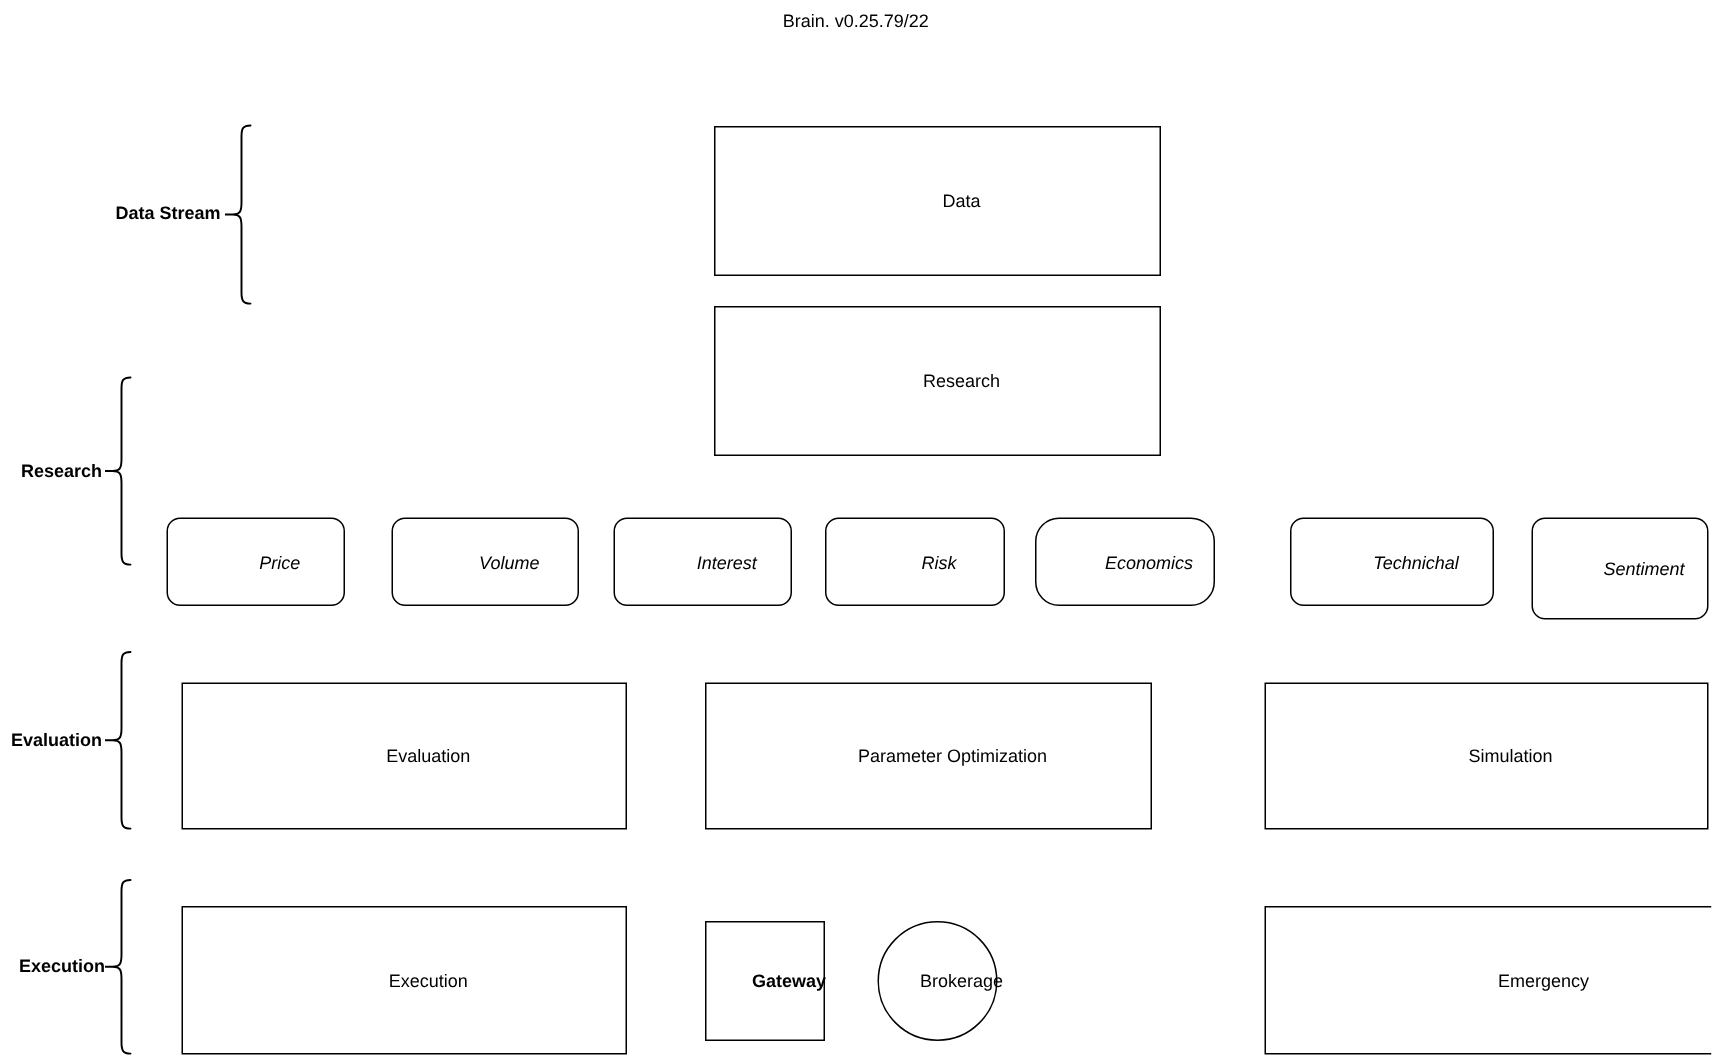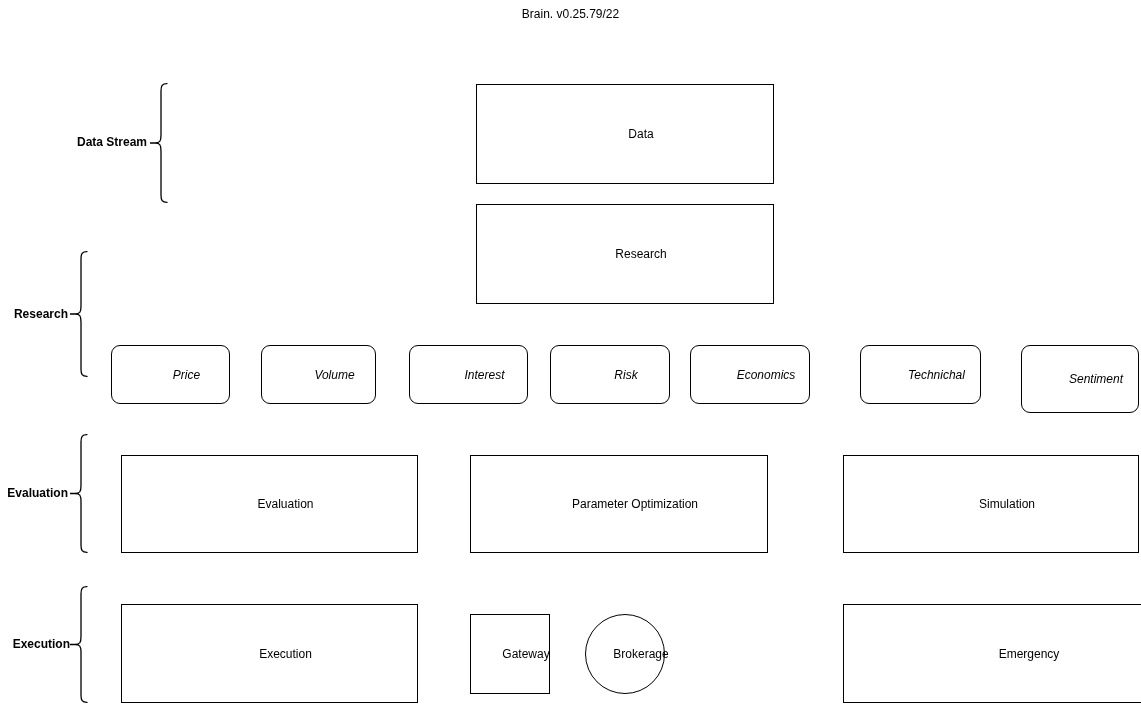--- a/index.html
+++ b/index.html
@@ -80,53 +80,53 @@
     <span>Data</span>
   </div>
 
   <div class="node" style="left:476px; top:204px; width:298px; height:100px;">
     <span>Research</span>
   </div>
 
   <div class="node rounded" style="left:111px; top:345px; width:119px; height:59px;">
     <span>Price</span>
   </div>
-  <div class="node rounded" style="left:261px; top:345px; width:115px; height:59px;">
+  <div class="node rounded" style="left:261px; top:345px; width:125px; height:59px;">
     <span>Volume</span>
   </div>
   <div class="node rounded" style="left:409px; top:345px; width:119px; height:59px;">
     <span>Interest</span>
   </div>
   <div class="node rounded" style="left:550px; top:345px; width:120px; height:59px;">
     <span>Risk</span>
   </div>
-  <div class="node rounded" style="left:690px; top:345px; width:120px; height:59px;">
+  <div class="node rounded" style="left:690px; top:345px; width:120px; height:59px;border-radius:16px;">
     <span>Economics</span>
   </div>
-  <div class="node rounded" style="left:860px; top:345px; width:121px; height:59px;text-align:right;">
+  <div class="node rounded" style="left:860px; top:345px; width:136px; height:59px;text-align:right;">
     <span>Technichal</span>
   </div>
   <div class="node rounded" style="left:1021px; top:345px; width:118px; height:68px;">
     <span>Sentiment</span>
   </div>
 
   <div class="node" style="left:121px; top:455px; width:297px; height:98px;">
     <span>Evaluation</span>
   </div>
   <div class="node" style="left:470px; top:455px; width:298px; height:98px;">
     <span>Parameter Optimization</span>
   </div>
   <div class="node" style="left:843px; top:455px; width:296px; height:98px;">
     <span>Simulation</span>
   </div>
 
   <div class="node" style="left:121px; top:604px; width:297px; height:99px;">
     <span>Execution</span>
   </div>
-  <div class="node" style="left:470px; top:614px; width:80px; height:80px;">
+  <div class="node" style="left:470px; top:614px; width:80px; height:80px;font-weight:bold;">
     <span>Gateway</span>
   </div>
   <div class="node circle" style="left:585px; top:614px; width:80px; height:80px;text-align:center;">
     <span>Brokerage</span>
   </div>
   <div class="node" style="left:843px; top:604px; width:340px; height:99px;">
     <span>Emergency</span>
   </div>
 
 </div>

